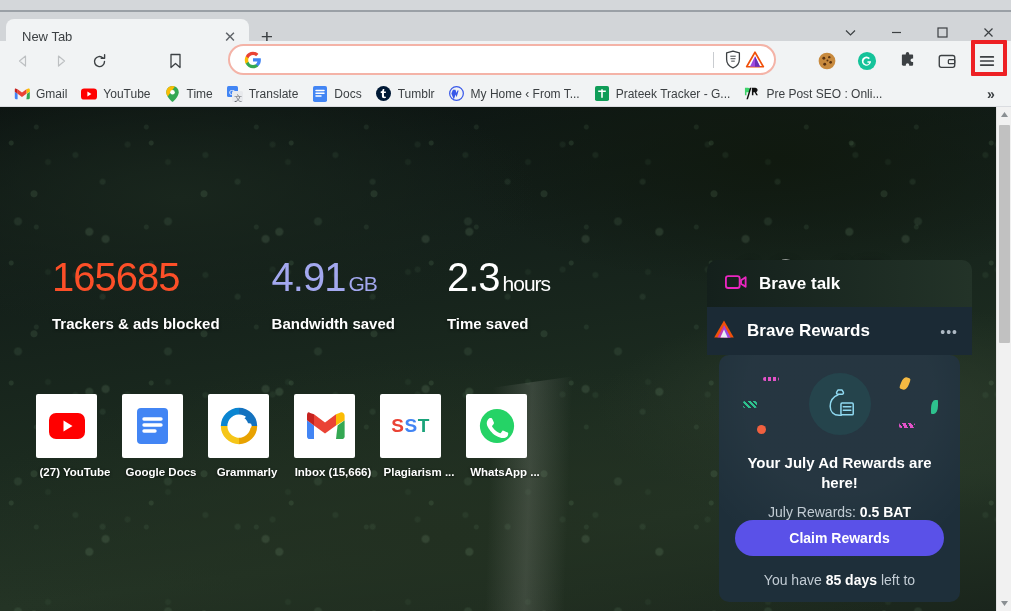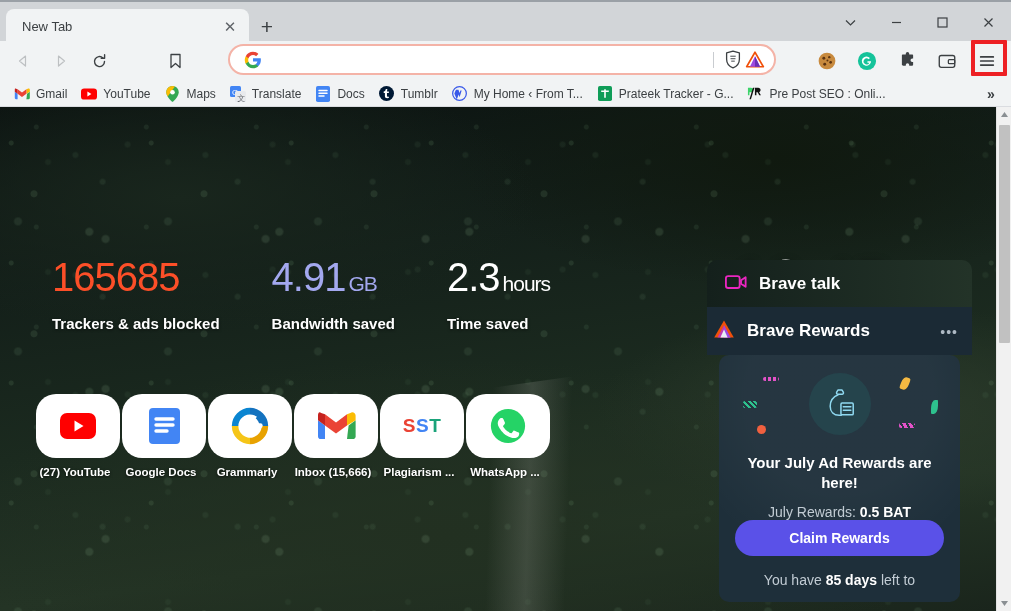--- a/index.html
+++ b/index.html
@@ -5,21 +5,21 @@
   * { box-sizing: border-box; margin:0; padding:0; }
   html, body {
     width: 1011px; height: 611px; overflow: hidden;
     font-family: "Liberation Sans", sans-serif;
     background: #d4d7da;
   }
   body { position: relative; }
 
   
   .tabstrip {
-    position:absolute; left:0; top:0; width:1011px; height:57px;
+    position:absolute; left:0; top:10px; width:1011px; height:57px;
     background:#d2d5d8;
     border-top:2px solid #9aa0a6;
   }
   .tab {
     position:absolute; left:6px; top:7px; width:243px; height:34px;
     background:#f1f3f4; border-radius:8px 8px 0 0;
     display:flex; align-items:center;
   }
   .tab-title {
     margin-left:16px; font-size:13px; color:#3c4043;
@@ -146,21 +146,21 @@
   }
   .clock {
     position:absolute; left:733px; top:143px;
     font-size:62px; font-weight:300; color:#fff; letter-spacing:0px; line-height:1;
     text-shadow:0 2px 8px rgba(0,0,0,.4);
   }
 
   .tiles { position:absolute; left:36px; top:287px; display:flex; }
   .tile { width:78px; margin-right:8px; cursor:pointer; }
   .tile-icon {
-    width:84px; height:64px; background:#fff; border-radius:20px;
+    width:61px; height:64px; background:#fff; border-radius:2px;
     display:flex; align-items:center; justify-content:center;
   }
   .tile-label {
     margin-top:8px; font-size:11.5px; font-weight:bold; color:#fff;
     text-align:center; white-space:nowrap; overflow:hidden; text-overflow:ellipsis;
     text-shadow:0 1px 3px rgba(0,0,0,.7);
   }
 
   
   .widgets { position:absolute; left:707px; top:153px; width:265px; }
@@ -363,21 +363,21 @@
   </div>
 
   <div class="bm">
     <span class="bm-ico">
       <svg width="13" height="16" viewBox="0 0 14 18">
         <path d="M7 0C3.2 0 0 3.1 0 7c0 5.2 7 11 7 11s7-5.8 7-11c0-3.9-3.2-7-7-7z" fill="#34a853"></path>
         <path d="M7 0C3.2 0 0 3.1 0 7c0 1.6.7 3.3 1.6 4.9L9.7.7A7 7 0 0 0 7 0z" fill="#fbbc04"></path>
         <circle cx="7" cy="7" r="2.6" fill="#fff"></circle>
       </svg>
     </span>
-    <span class="bm-label">Maps</span>
+    <span class="bm-label">Time</span>
   </div>
 
   <div class="bm">
     <span class="bm-ico">
       <svg width="16" height="16" viewBox="0 0 16 16">
         <rect x="0" y="0" width="11" height="11" rx="1.5" fill="#4285f4"></rect>
         <text x="2" y="8.6" font-size="8" fill="#fff" font-family="Liberation Sans, sans-serif">G</text>
         <rect x="5" y="5" width="11" height="11" rx="1.5" fill="#e8eaed"></rect>
         <text x="7.3" y="14.5" font-size="8" fill="#5f6368" font-family="Liberation Sans, sans-serif">文</text>
       </svg>

